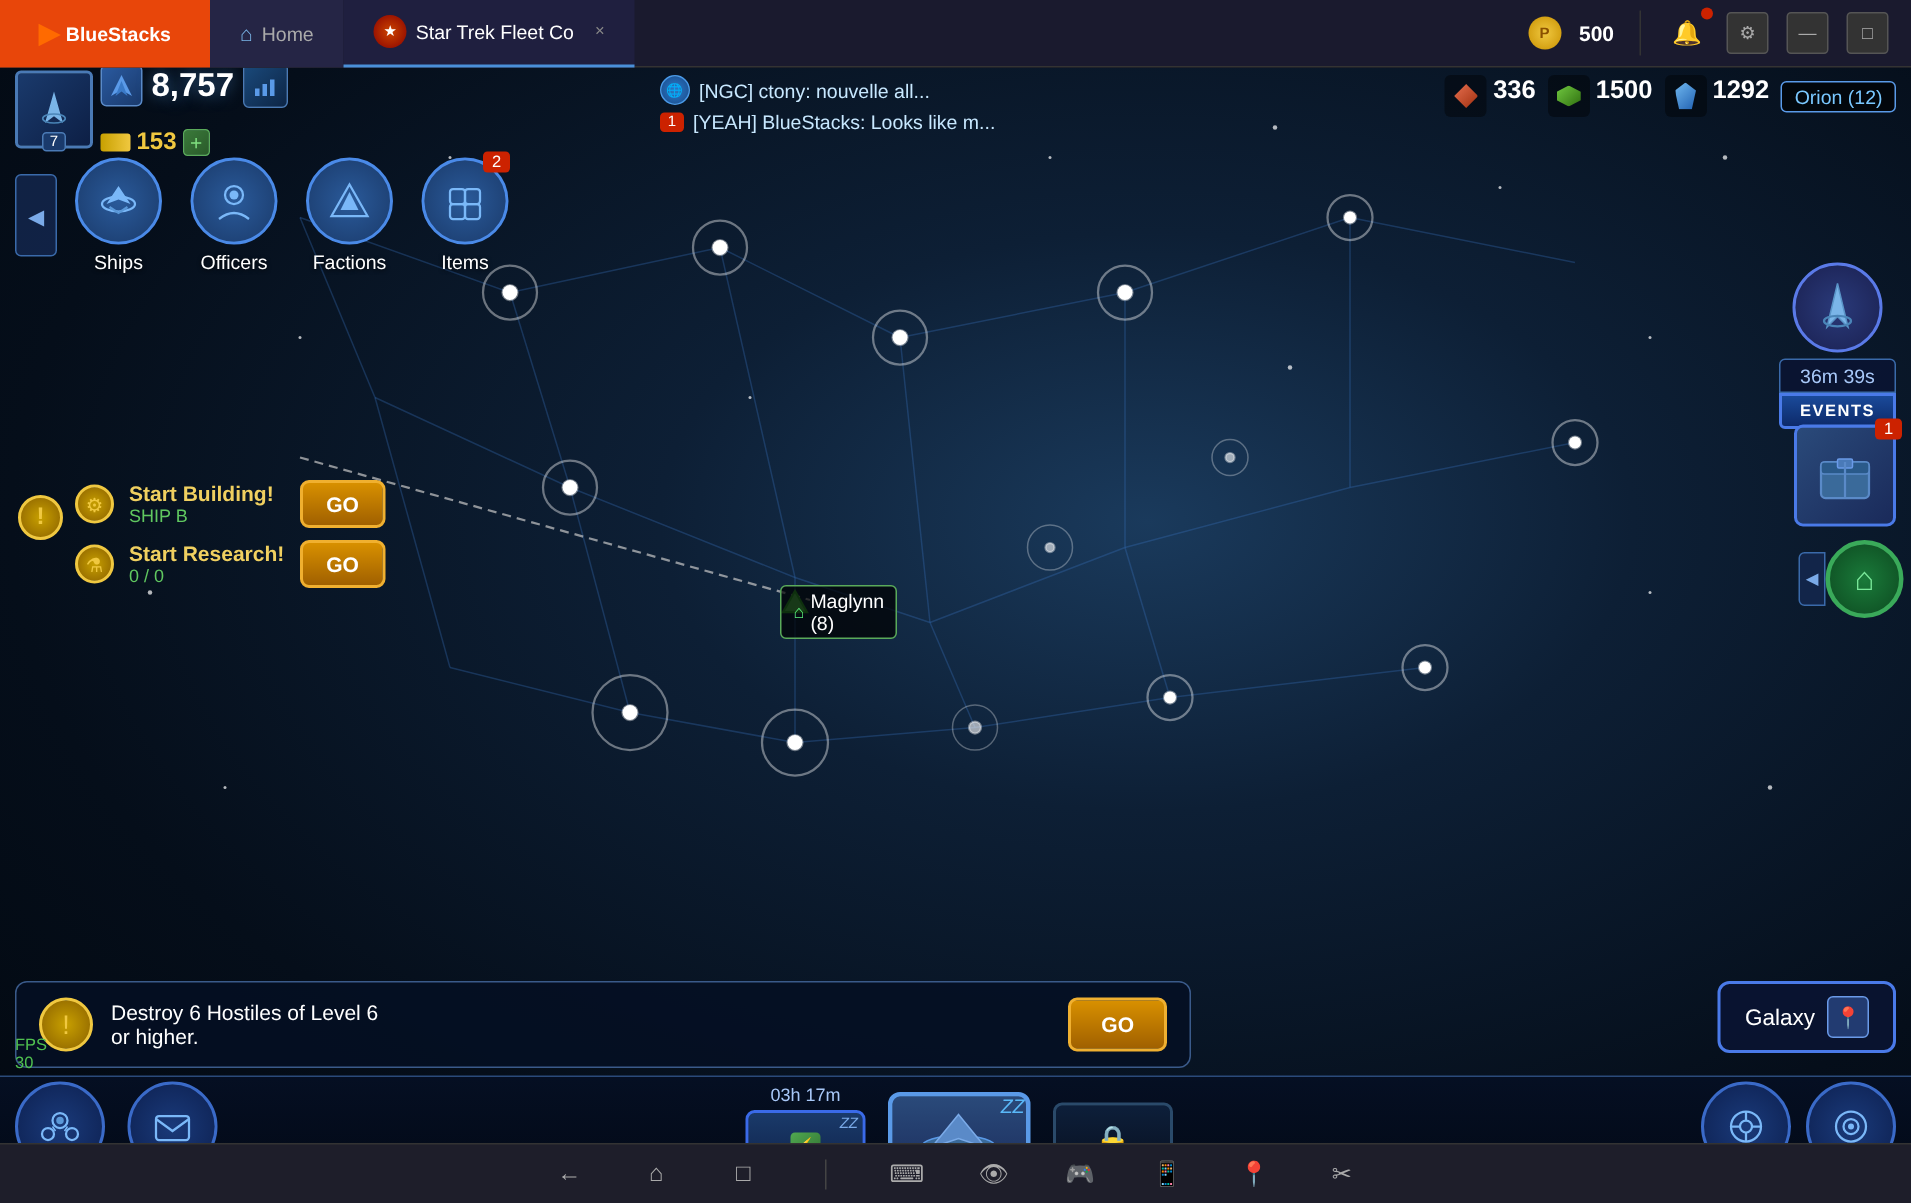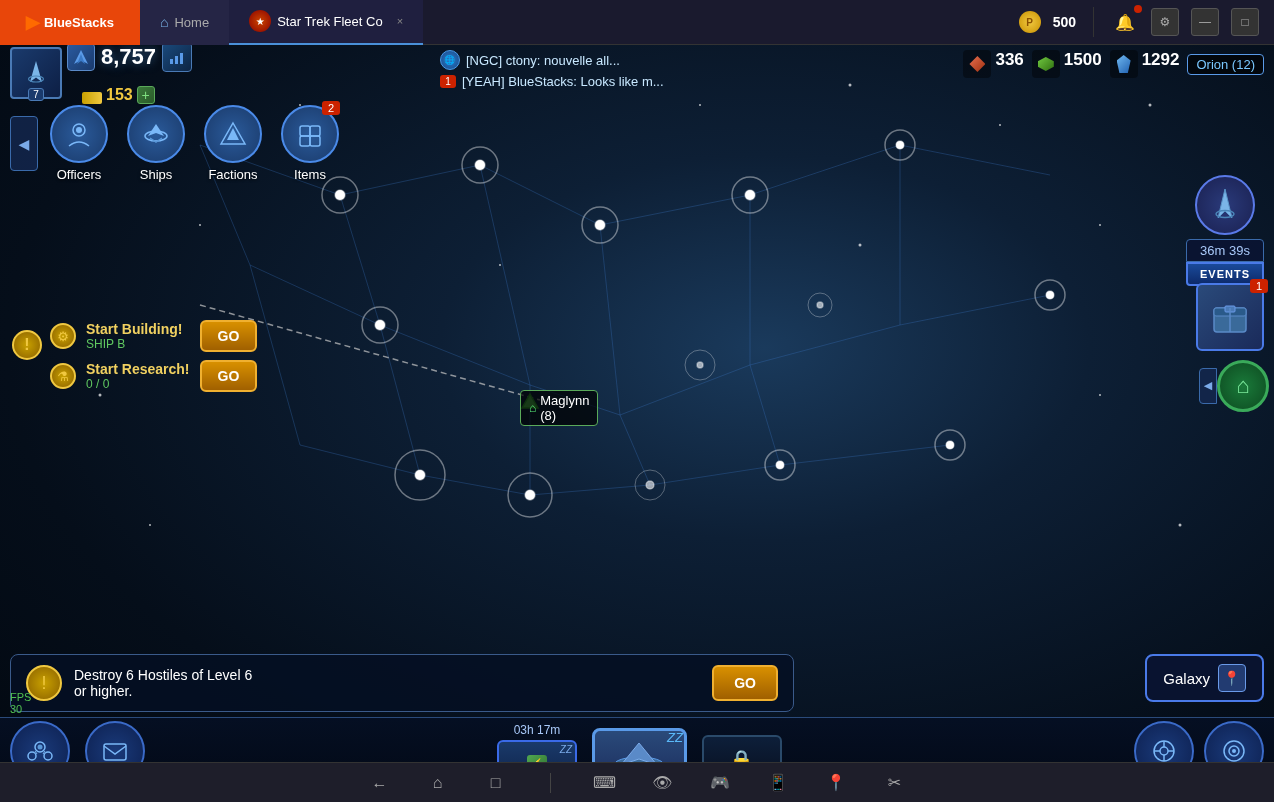--- a/index.html
+++ b/index.html
@@ -196,23 +196,22 @@
       background: linear-gradient(135deg, #1a4a7c, #0d2545);
       border: 1px solid #4a7ab5;
       border-radius: 4px;
       display: flex;
       align-items: center;
       justify-content: center;
       cursor: pointer;
     }
     .credits-row {
       display: flex;
-      align-items: flex-end;
+      align-items: center;
       gap: 4px;
-      margin-left: 15px;
     }
     .credits-icon {
       width: 20px;
       height: 12px;
       background: linear-gradient(90deg, #c8a000, #f0c840);
       border-radius: 2px;
     }
     .credits-value {
       color: #f0c840;
       font-size: 16px;
@@ -873,37 +872,37 @@
     </div>
   </div>
 
   <div id="left-nav">
     <div class="nav-collapse-btn">◀</div>
     <div class="nav-items">
 
       <div class="nav-item">
         <div class="nav-icon-circle">
           <svg width="28" height="28" viewBox="0 0 28 28">
+            <ellipse cx="14" cy="16" rx="11" ry="5" fill="none" stroke="#7ab8f8" stroke-width="1.5"></ellipse>
+            <path d="M14 4 L22 16 L14 13 L6 16 Z" fill="#7ab8f8"></path>
+            <path d="M8 18 L14 22 L20 18" fill="none" stroke="#5a98d8" stroke-width="1.5"></path>
+          </svg>
+        </div>
+        <span class="nav-label">Ships</span>
+      </div>
+
+      <div class="nav-item">
+        <div class="nav-icon-circle">
+          <svg width="28" height="28" viewBox="0 0 28 28">
             <circle cx="14" cy="10" r="6" fill="none" stroke="#7ab8f8" stroke-width="1.5"></circle>
             <path d="M4 26 Q14 18 24 26" fill="none" stroke="#7ab8f8" stroke-width="1.5"></path>
             <circle cx="14" cy="10" r="3" fill="#7ab8f8"></circle>
           </svg>
         </div>
         <span class="nav-label">Officers</span>
-      </div>
-
-      <div class="nav-item">
-        <div class="nav-icon-circle">
-          <svg width="28" height="28" viewBox="0 0 28 28">
-            <ellipse cx="14" cy="16" rx="11" ry="5" fill="none" stroke="#7ab8f8" stroke-width="1.5"></ellipse>
-            <path d="M14 4 L22 16 L14 13 L6 16 Z" fill="#7ab8f8"></path>
-            <path d="M8 18 L14 22 L20 18" fill="none" stroke="#5a98d8" stroke-width="1.5"></path>
-          </svg>
-        </div>
-        <span class="nav-label">Ships</span>
       </div>
 
       <div class="nav-item">
         <div class="nav-icon-circle">
           <svg width="28" height="28" viewBox="0 0 28 28">
             <polygon points="14,3 26,24 2,24" fill="none" stroke="#7ab8f8" stroke-width="1.5"></polygon>
             <polygon points="14,8 20,20 8,20" fill="#7ab8f8"></polygon>
           </svg>
         </div>
         <span class="nav-label">Factions</span>

